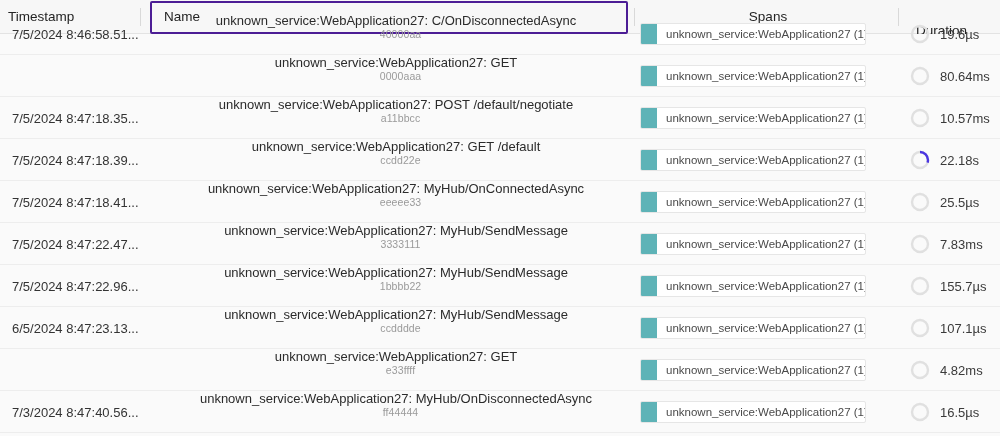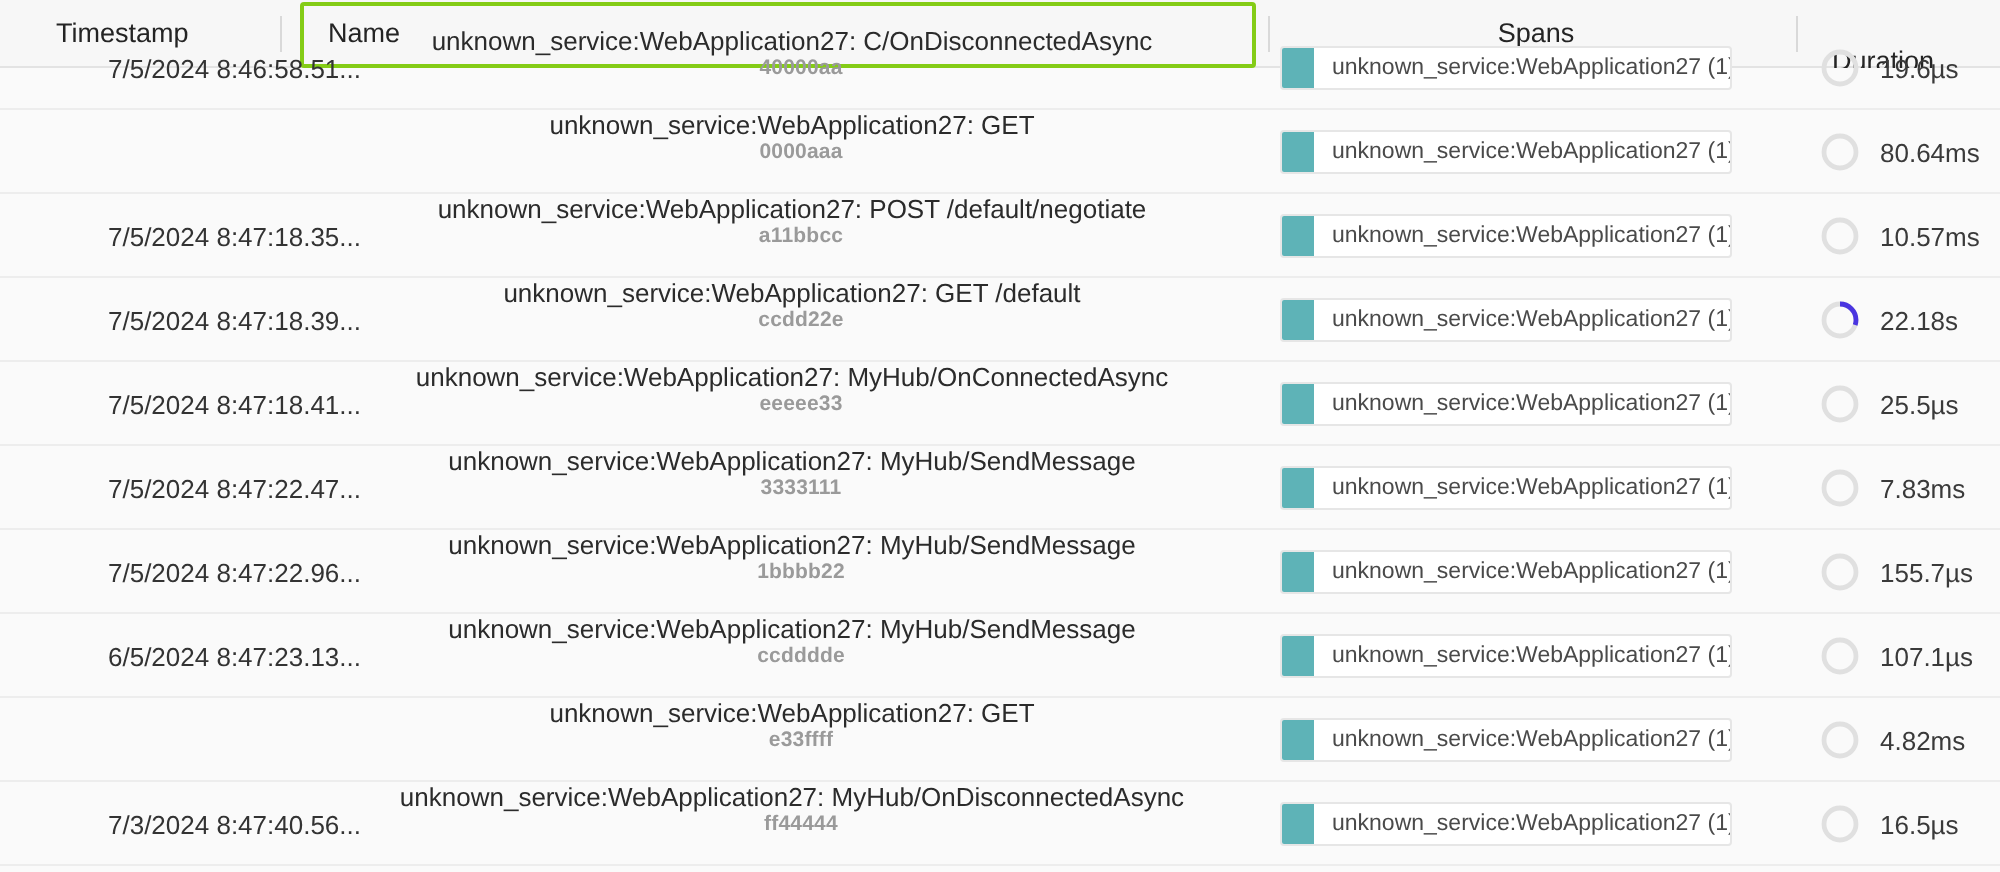--- a/index.html
+++ b/index.html
@@ -40,28 +40,28 @@
     font-size: 13.5px;
     color: #242424;
     box-sizing: border-box;
     white-space: nowrap;
     overflow: hidden;
   }
   .hdr-cell .hdr-label {
     line-height: 1;
     padding-bottom: 1px;
   }
-  .hdr-timestamp { left: 0;   width: 140px; padding-left: 28px; align-items: center; }
+  .hdr-timestamp { left: 0;   width: 140px; padding-left: 8px; align-items: center; }
   .hdr-name      { left: 150px; width: 478px; padding-left: 12px; }
   .hdr-spans     { left: 640px; width: 256px; padding-left: 0px; justify-content: center; }
   .hdr-duration  { left: 916px; width: 84px;  padding-left: 0px; margin-top: 14px; }
 
   
   .hdr-name.focused {
-    border: 2px solid #84cc16;
+    border: 2px solid #4c1d95;
     border-radius: 2px;
     background: #f7f7f7;
     height: 33px;
     top: 1px;
   }
 
   .hdr-divider {
     position: absolute;
     top: 8px;
     width: 1px;
@@ -100,21 +100,20 @@
     align-items: center;
     box-sizing: border-box;
     overflow: hidden;
     white-space: nowrap;
   }
   .cell-timestamp {
     left: 0; width: 140px;
     padding-left: 12px;
     font-size: 13px;
     color: #333333;
-    margin-left: 42px;
   }
   .cell-name {
     left: 148px; width: 484px;
     padding-left: 12px;
     font-size: 13px;
     color: #2b2b2b;
     flex-direction: column;
   }
   .cell-spans {
     left: 640px; width: 256px;
@@ -123,21 +122,20 @@
   .cell-duration {
     left: 910px; width: 90px;
     padding-left: 0;
   }
 
   .trace-id {
     margin-left: 9px;
     font-size: 10.5px;
     color: #9a9a9a;
     letter-spacing: 0.1px;
-    font-weight: bold;
   }
 
   
   .span-badge {
     display: inline-flex;
     align-items: stretch;
     height: 22px;
     background: #ffffff;
     border: 1px solid #e6e6e6;
     border-radius: 2px;

